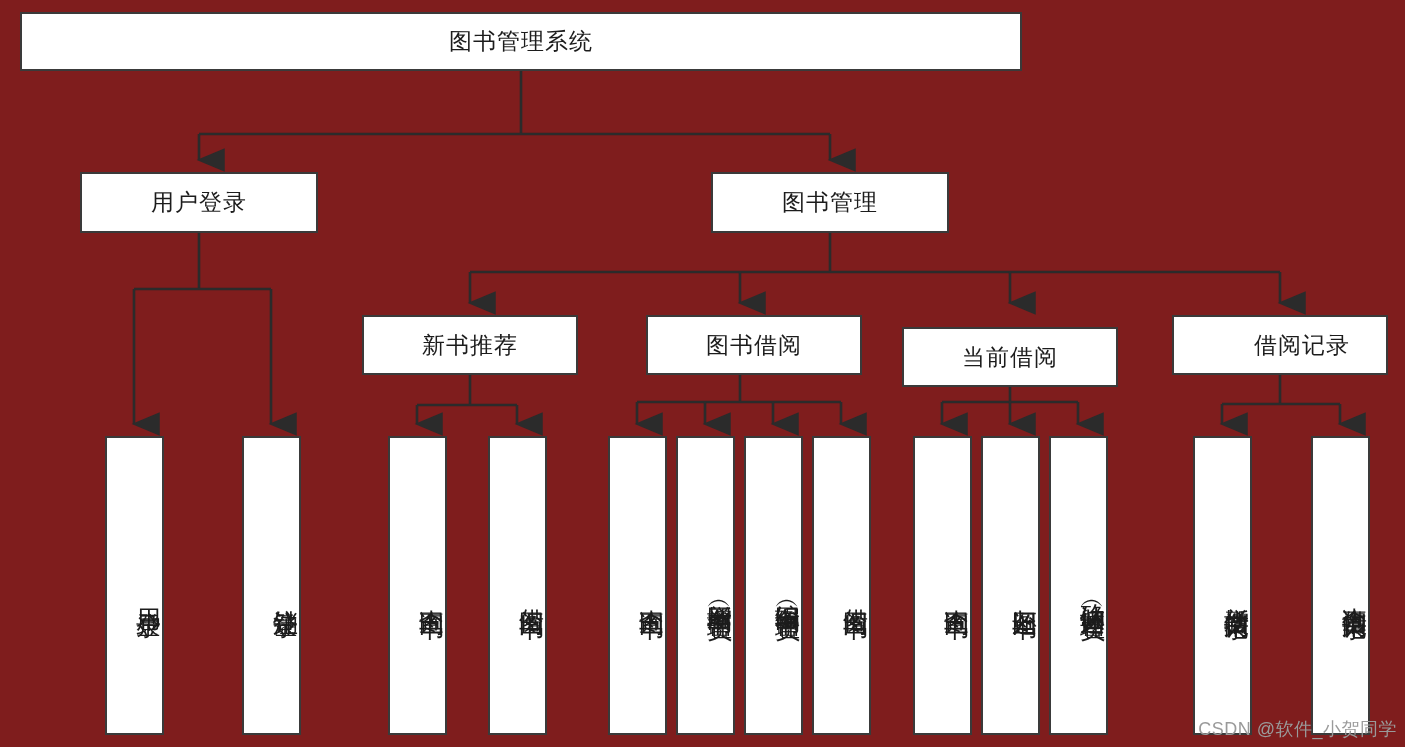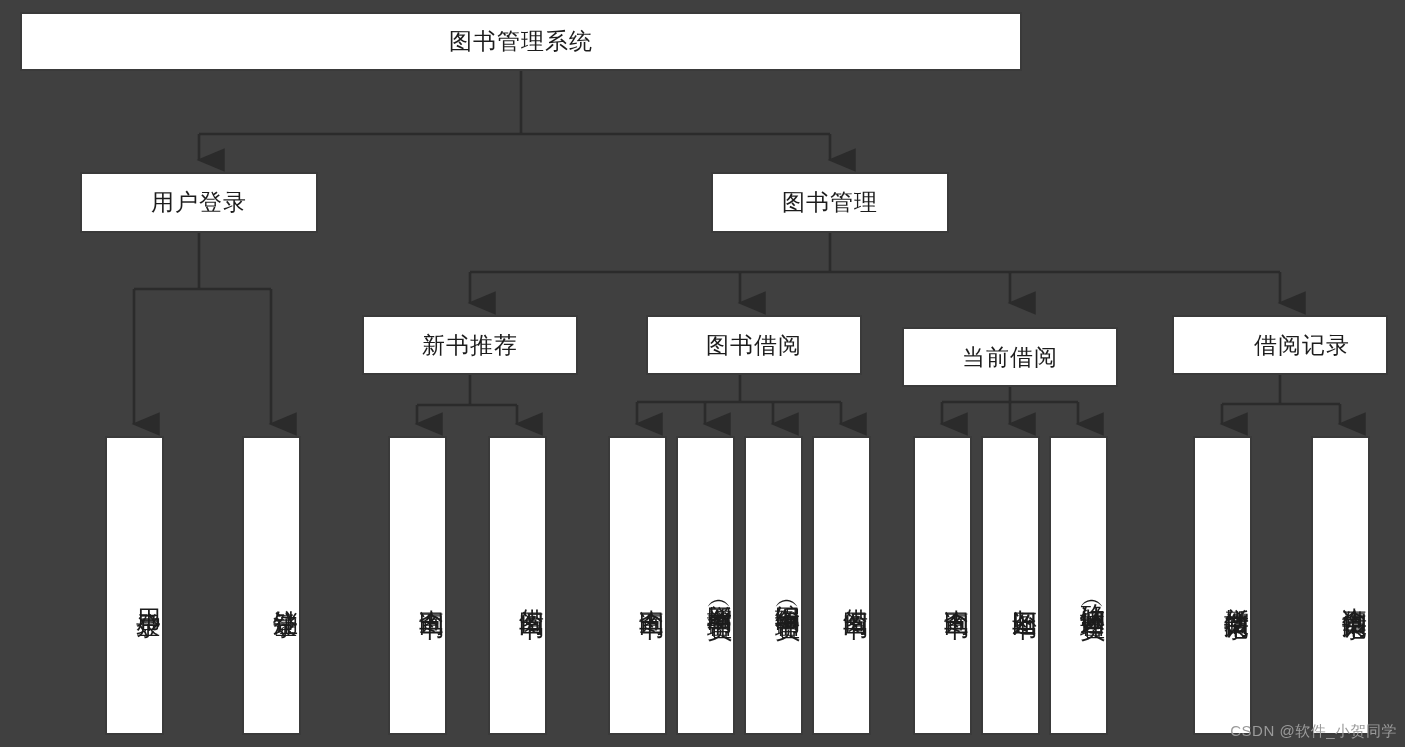--- a/index.html
+++ b/index.html
@@ -7,21 +7,21 @@
     padding: 0;
     background: #ffffff;
   }
   body {
     font-family: "Liberation Sans", "DejaVu Sans", sans-serif;
   }
   #canvas {
     position: relative;
     width: 1405px;
     height: 747px;
-    background: #404040;
+    background: #7f1d1d;
     overflow: hidden;
   }
   svg.edges {
     position: absolute;
     left: 0;
     top: 0;
     width: 1405px;
     height: 747px;
     pointer-events: none;
   }
@@ -55,21 +55,21 @@
     text-align: center;
   }
   .node.vert .lbl {
     writing-mode: vertical-rl;
     text-orientation: upright;
   }
   #watermark {
     position: absolute;
     right: 8px;
     bottom: 6px;
-    font-size: 15px;
+    font-size: 18px;
     color: #9a9a9a;
     letter-spacing: 0.5px;
     white-space: nowrap;
   }
 </style>
 </head>
 <body>
 
 <div id="canvas">
 

